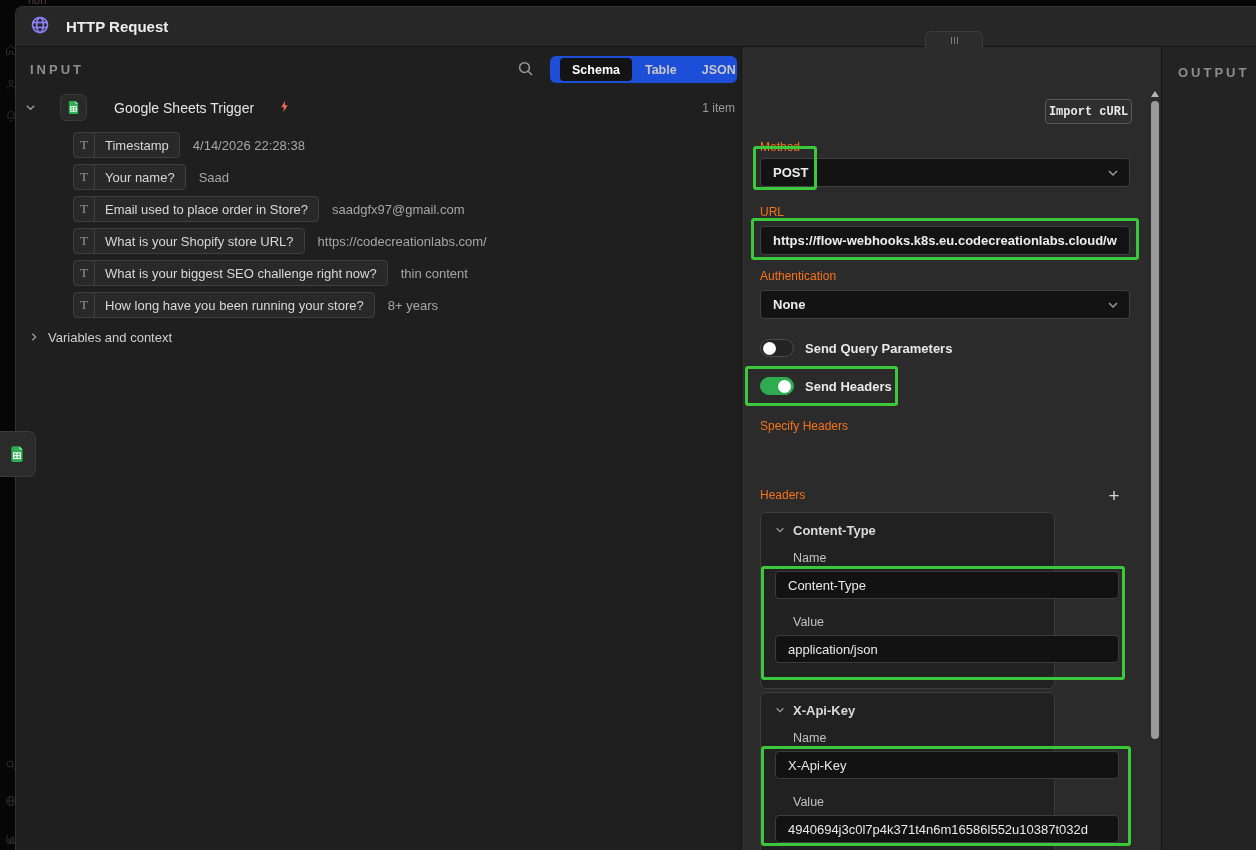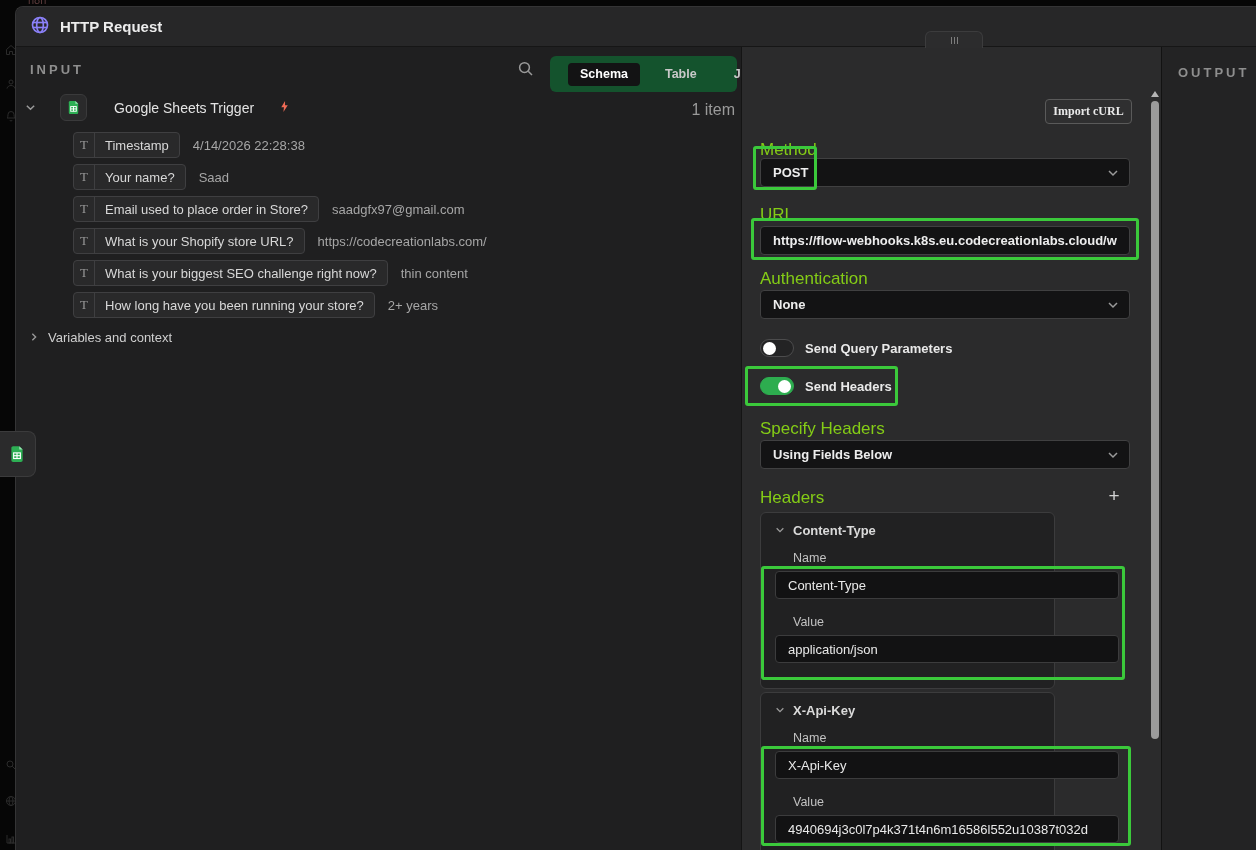--- a/index.html
+++ b/index.html
@@ -8,40 +8,40 @@
   .stage { position:relative; width:1256px; height:850px; overflow:hidden; background:#060606; }
 
   
   .canvas-frag { position:absolute; color:#5a3a3a; font-size:11px; }
   .strip-icon { position:absolute; left:5px; opacity:.55; }
 
   
   .modal { position:absolute; left:15px; top:6px; width:1241px; height:844px;
            background:#1f1f20; border-radius:8px 0 0 0; border-top:1px solid #343435; border-left:1px solid #343435; }
   .titlebar { position:absolute; left:0; top:0; width:100%; height:40px; background:#272728;
-              border-bottom:1px solid #161616; border-radius:8px 0 0 0; display:flex; align-items:center; gap:10px; padding-left:14px; }
+              border-bottom:1px solid #161616; border-radius:8px 0 0 0; display:flex; align-items:center; gap:16px; padding-left:14px; }
   .titlebar .title { color:#ececec; font-size:15px; font-weight:600; }
 
   
   .drag-tab { position:absolute; left:909px; top:24px; width:58px; height:17px; background:#2c2c2d;
               border:1px solid #3c3c3d; border-bottom:none; border-radius:6px 6px 0 0;
               display:flex; align-items:center; justify-content:center; gap:2px; }
   .drag-tab i { display:block; width:1px; height:7px; background:#7d7d7d; }
 
   
   .input-panel { position:absolute; left:0; top:40px; width:725px; height:804px; background:#1f1f20; }
   .panel-heading { font-size:13px; font-weight:bold; letter-spacing:3px; color:#8e8e8e; }
   .input-head { position:absolute; left:14px; top:15px; }
   .search-btn { position:absolute; left:501px; top:13px; width:20px; height:20px; cursor:pointer; }
-  .seg { position:absolute; left:534px; top:9px; width:187px; height:27px; background:#14532d; border-radius:6px;
-         display:flex; align-items:center; padding:18px; gap:13px; }
+  .seg { position:absolute; left:534px; top:9px; width:187px; height:27px; background:#1d4ed8; border-radius:6px;
+         display:flex; align-items:center; padding:10px; gap:1px; }
   .seg button { border:none; background:transparent; color:#c9c9c9; font-size:12.5px; font-weight:600;
                 height:23px; border-radius:4px; padding:0 12px; font-family:inherit; cursor:pointer; }
   .seg button.active { background:#131314; color:#fff; }
-  .item-count { position:absolute; right:6px; top:54px; color:#9a9a9a; font-size:16px; }
+  .item-count { position:absolute; right:6px; top:54px; color:#9a9a9a; font-size:12px; }
 
   .trigger-row { position:absolute; left:9px; top:47px; display:flex; align-items:center; gap:24px; }
   .node-icon-box { width:27px; height:27px; background:#2a2a2b; border:1px solid #3a3a3b; border-radius:6px;
                    display:flex; align-items:center; justify-content:center; }
   .trigger-name { color:#e4e4e4; font-size:14px; margin-left:3px; }
 
   .schema-row { position:absolute; left:57px; display:flex; align-items:center; gap:13px; height:26px; }
   .pill { display:flex; align-items:stretch; height:26px; background:#29292a; border:1px solid #3f3f41; border-radius:4px; cursor:grab; }
   .pill .tcell { width:21px; display:flex; align-items:center; justify-content:center;
                  border-right:1px solid #3f3f41; color:#979797; font-family:"Liberation Serif", serif; font-size:13px; }
@@ -55,23 +55,23 @@
   .params-panel { position:absolute; left:725px; top:40px; width:420px; height:804px; background:#2b2b2c; border-left:1px solid #141414; }
   .params-head { position:absolute; left:0; top:0; width:100%; height:42px; border-bottom:1px solid #1d1d1d; }
   .ptab { position:absolute; top:11px; font-size:13px; font-weight:bold; cursor:pointer; }
   .ptab.active { color:#ff5c47; }
   .ptab.idle { color:#d2d2d2; }
   .ptab-underline { position:absolute; left:3px; top:39px; width:97px; height:3px; background:#ff5c47; border-radius:2px; }
   .exec-btn { position:absolute; left:282px; top:6px; width:125px; height:30px; background:#fa4e38; border:none; border-radius:6px;
               color:#fff; font-size:13px; font-weight:bold; font-family:inherit; display:flex; align-items:center; justify-content:center; gap:7px; cursor:pointer; }
 
   .import-curl { position:absolute; left:303px; top:52px; width:87px; height:25px; background:#2f2f30; border:1px solid #5a5a5a;
-                 border-radius:4px; color:#e9e9e9; font-size:12px; font-weight:bold; font-family:Liberation Serif, serif; cursor:pointer; }
-
-  .flabel { position:absolute; color:#84cc16; font-size:17px; }
+                 border-radius:4px; color:#e9e9e9; font-size:12px; font-weight:bold; font-family:Liberation Mono, monospace; cursor:pointer; }
+
+  .flabel { position:absolute; color:#f97316; font-size:12px; }
   .fselect, .finput { position:absolute; left:18px; width:370px; height:29px; background:#131314; border:1px solid #404041;
                       border-radius:4px; color:#ededed; font-size:13px; font-weight:600; font-family:inherit;
                       padding:0 12px; display:flex; align-items:center; cursor:pointer; }
   .fselect .sel-chev { position:absolute; right:10px; top:8px; }
   input.finput { cursor:text; }
 
   .toggle-row { position:absolute; left:18px; display:flex; align-items:center; gap:11px; height:18px; }
   .toggle { position:relative; width:34px; height:18px; border-radius:10px; cursor:pointer; display:inline-block; }
   .toggle.off { background:#232324; border:1px solid #4c4c4d; }
   .toggle.on  { background:#2dad4f; border:1px solid #2dad4f; }
@@ -242,21 +242,21 @@
             <span class="tcell">T</span>
             <span class="key">What is your biggest SEO challenge right now?</span>
           </span>
         <span class="val">thin content</span>
       </div>
       <div class="schema-row" style="top:245px;">
         <span class="pill">
             <span class="tcell">T</span>
             <span class="key">How long have you been running your store?</span>
           </span>
-        <span class="val">2+ years</span>
+        <span class="val">8+ years</span>
       </div>
 
       <div class="variables-row">
         <span class="chev">
           <svg width="10" height="10" viewBox="0 0 12 12" fill="none" stroke="#9a9a9a" stroke-width="1.6">
               <polyline points="4,2 8,6 4,10"></polyline>
             </svg>
         </span>
         <span>Variables and context</span>
       </div>
@@ -293,26 +293,20 @@
       </div>
 
       <div class="toggle-row" style="top:330px;">
         <span class="toggle on">
             <span class="knob"></span>
           </span>
         <span class="toggle-label">Send Headers</span>
       </div>
 
       <div class="flabel" style="left:18px; top:372px;">Specify Headers</div>
-      <div class="fselect" style="top:393px;">
-        <span>Using Fields Below</span>
-        <span class="sel-chev"><svg width="12" height="12" viewBox="0 0 12 12" fill="none" stroke="#9a9a9a" stroke-width="1.5">
-              <polyline points="2,4 6,8 10,4"></polyline>
-            </svg></span>
-      </div>
 
       <div class="flabel" style="left:18px; top:441px;">Headers</div>
       <button class="plus-btn">+</button>
 
       <div class="hcard" style="top:465px; height:177px;">
         <div class="card-head">
           <span><svg width="10" height="10" viewBox="0 0 12 12" fill="none" stroke="#9a9a9a" stroke-width="1.6">
                 <polyline points="2,4 6,8 10,4"></polyline>
               </svg></span>
           <span>Content-Type</span>

